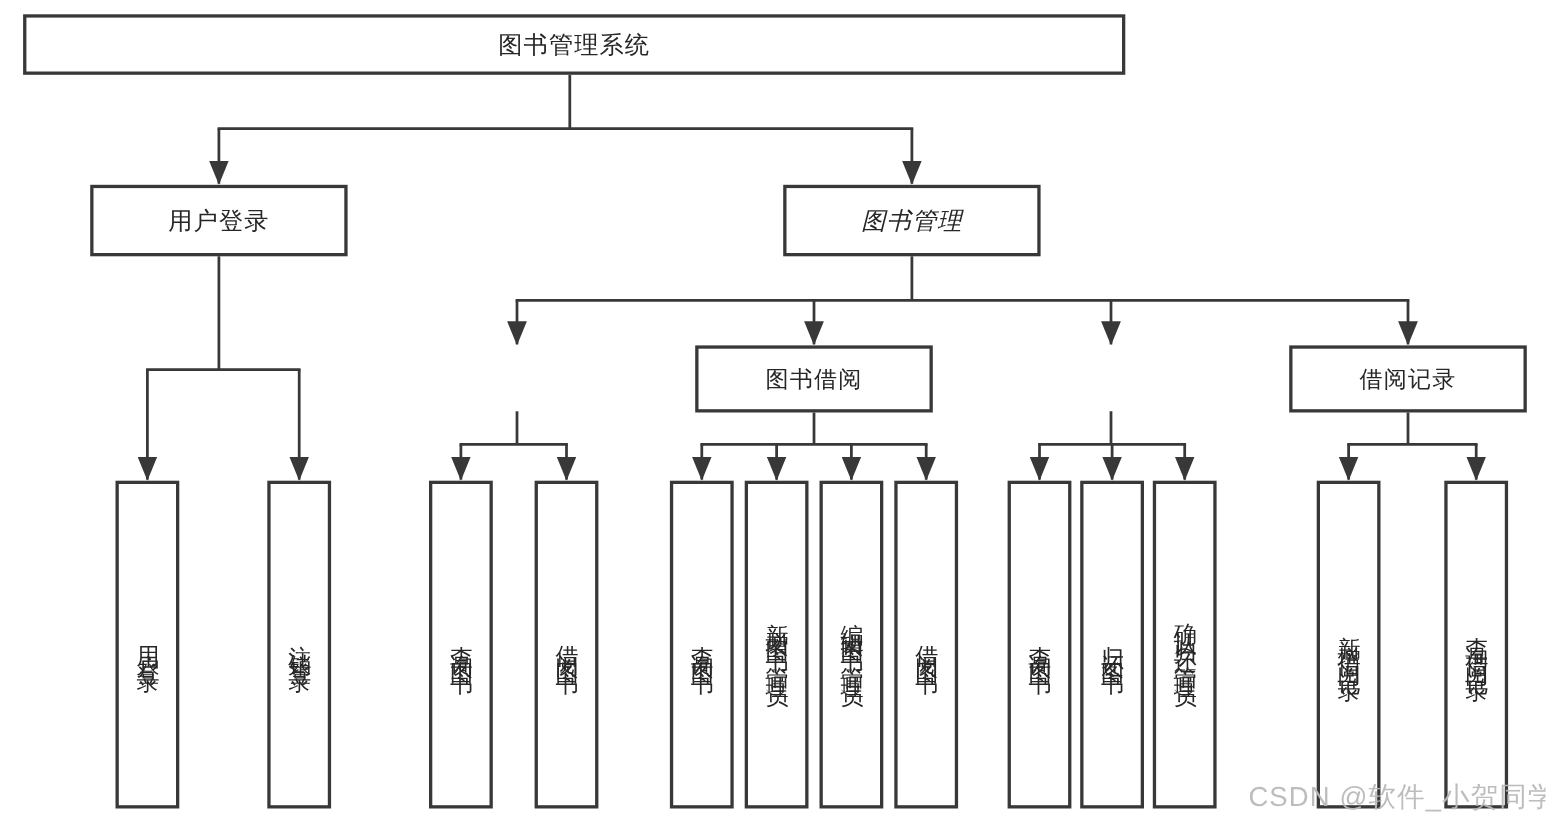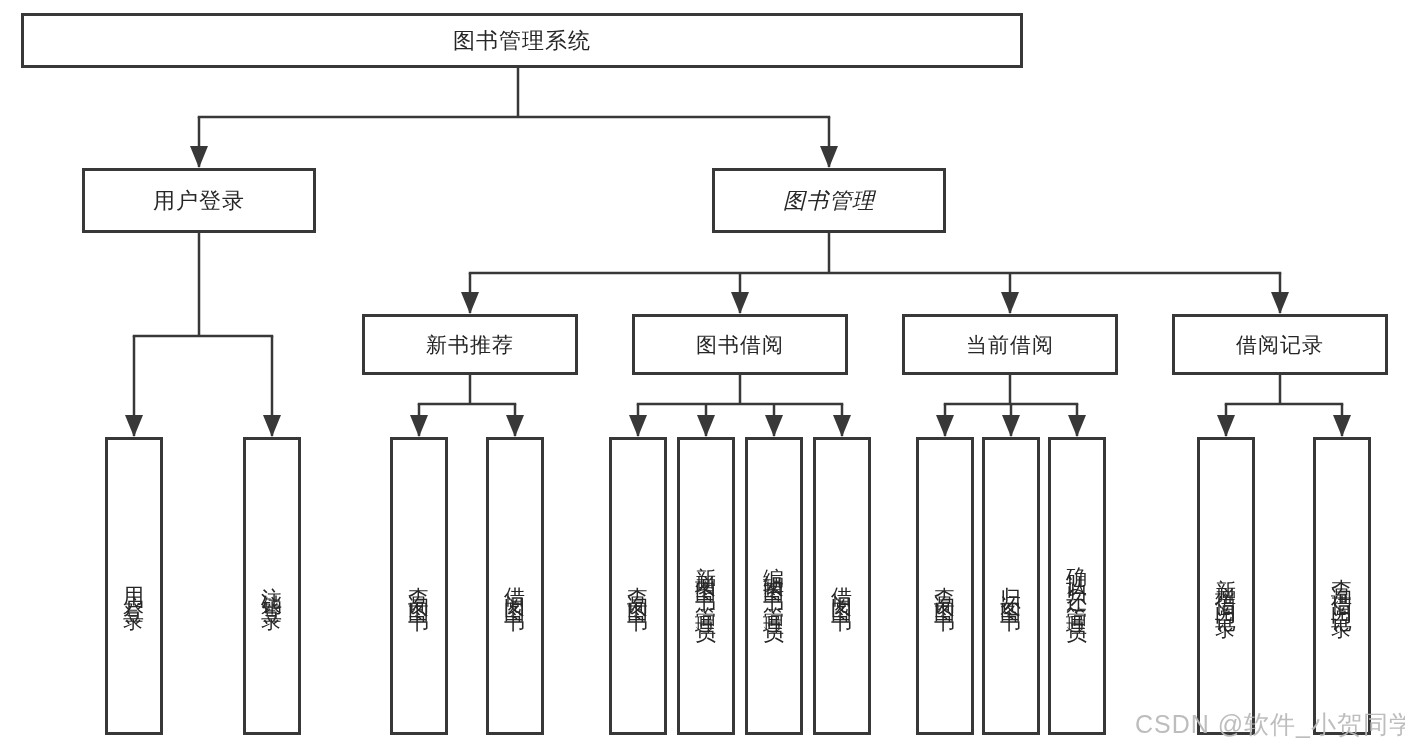--- a/index.html
+++ b/index.html
@@ -89,23 +89,21 @@
         <line x1="1342" y1="404" x2="1342" y2="436" marker-end="url(#arrow)"></line>
       </g>
     </g>
   </svg>
 
   <div class="node lvl1">图书管理系统</div>
 
   <div class="node lvl2" style="left:82px;">用户登录</div>
   <div class="node lvl2" style="left:712px;font-style:italic;">图书管理</div>
 
-  <div class="node lvl3" style="left:362px;">新书推荐</div>
   <div class="node lvl3" style="left:632px;text-align:center;">图书借阅</div>
-  <div class="node lvl3" style="left:902px;">当前借阅</div>
   <div class="node lvl3" style="left:1172px;">借阅记录</div>
 
   <div class="node leaf" style="left:105px;">
     <span>用户登录</span>
     </div>
   <div class="node leaf" style="left:243px;">
     <span>注销登录</span>
     </div>
 
   <div class="node leaf" style="left:390px;">

